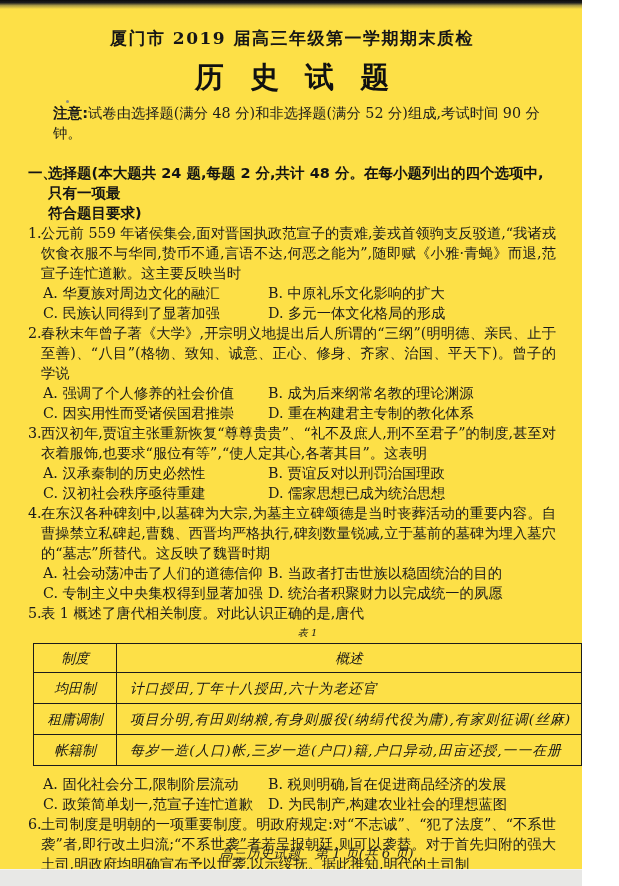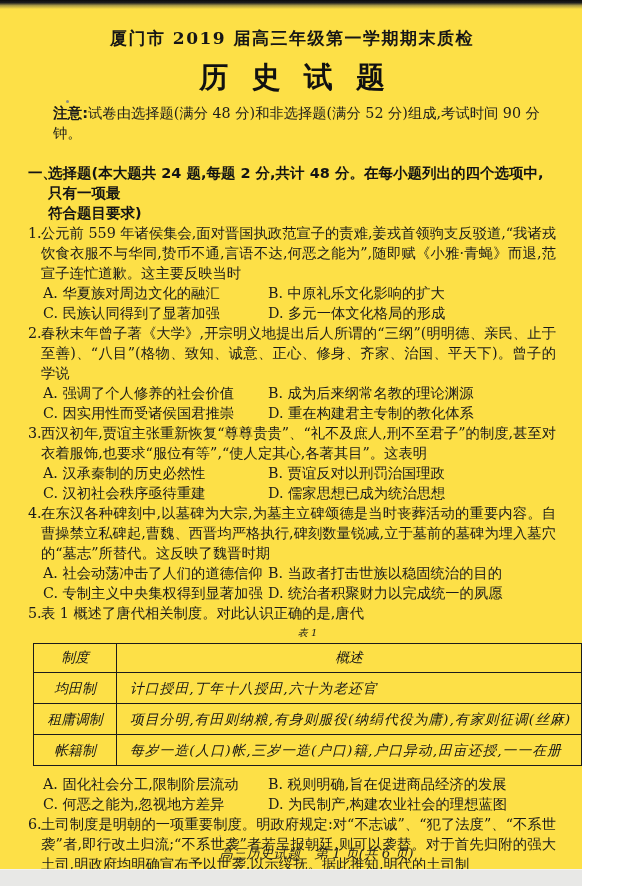--- a/index.html
+++ b/index.html
@@ -27,21 +27,21 @@
   .hei { font-family:"DejaVu Sans","Liberation Sans",sans-serif; font-weight:700; }
 
   .school-header {
     margin-top:27px; text-align:center;
     font-size:17px; line-height:22px; font-weight:700; letter-spacing:1.5px;
     color:#161616;
   }
   .paper-title {
     margin:10px 0 0 0; text-align:center;
     font-size:29px; line-height:36px; font-weight:900;
-    letter-spacing:8px; text-indent:8px; color:#111;font-family:Liberation Serif, serif;
+    letter-spacing:8px; text-indent:8px; color:#111;
   }
   .notice {
     margin-top:8px; margin-left:25px;
     font-size:14.3px; line-height:20px;
   }
   .notice-label { font-size:14.6px; }
 
   .section-heading {
     position:relative; margin-top:20px; padding-left:20px;
     font-size:14.5px; line-height:20px; color:#141414;
@@ -58,21 +58,21 @@
     width:549px; margin-left:-8px; text-align:center;
     font-style:italic; font-size:10px; line-height:20px;
   }
   table.tbl {
     width:549px; margin-left:-8px; border-collapse:collapse;
     table-layout:fixed;
     font-style:italic; font-size:13.8px; color:#161616;
   }
   table.tbl { border:1.5px solid #1c1c1c; margin-bottom:8px; }
   .tbl th, .tbl td { border:1.2px solid #1c1c1c; font-weight:normal; }
-  .tbl th { height:26px; text-align:center;font-family:Liberation Serif, serif; }
+  .tbl th { height:26px; text-align:center; }
   .tbl td { height:28px; }
   .tbl .c1 { width:80px; text-align:center; }
   .tbl td.c2 { padding-left:13px; letter-spacing:1px;font-style:italic; }
 
   .footer {
     position:absolute; left:7px; top:845px; width:619px;
     text-align:center; font-style:italic; font-size:13.5px; line-height:17px;
     color:#222;
   }
   .footer span { margin:0 7px; }
@@ -163,21 +163,21 @@
         </tr>
         <tr>
           <td class="c1">帐籍制</td>
           <td class="c2">每岁一造(人口)帐,三岁一造(户口)籍,户口异动,田亩还授,一一在册</td>
         </tr>
       </tbody>
         </table>
       <div class="opts">
         <div class="opt">A. 固化社会分工,限制阶层流动</div>
         <div class="opt">B. 税则明确,旨在促进商品经济的发展</div>
-        <div class="opt">C. 何恶之能为,忽视地方差异</div>
+        <div class="opt">C. 政策简单划一,范宣子连忙道歉</div>
         <div class="opt">D. 为民制产,构建农业社会的理想蓝图</div>
       </div>
     </div>
 
     <div class="q">
       <span class="qnum">6.</span>
       <div class="qstem">土司制度是明朝的一项重要制度。明政府规定:对“不志诚”、“犯了法度”、“不系世袭”者,即行改土归流;“不系世袭”者若呈报朝廷,则可以袭替。对于首先归附的强大土司,明政府均明确宣布予以世袭,以示绥抚。据此推知,明代的土司制</div>
       <div class="opts">
         <div class="opt">A. 加速了土司世袭的瓦解</div>
         <div class="opt">B. 提高了中央政府的行政效率</div>

